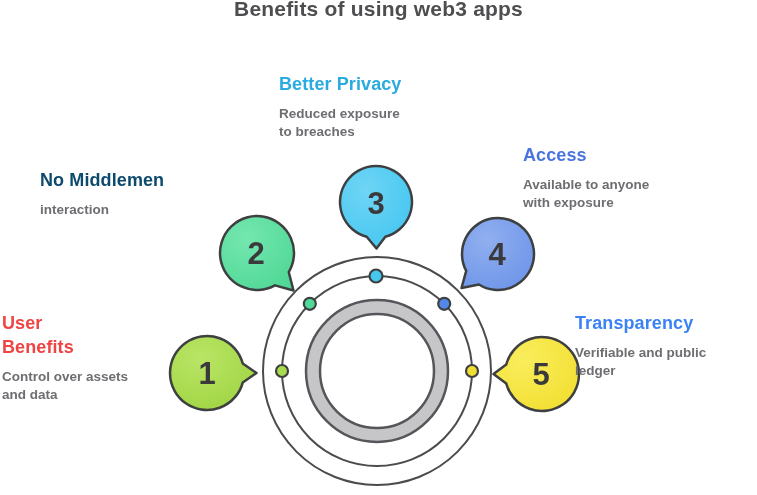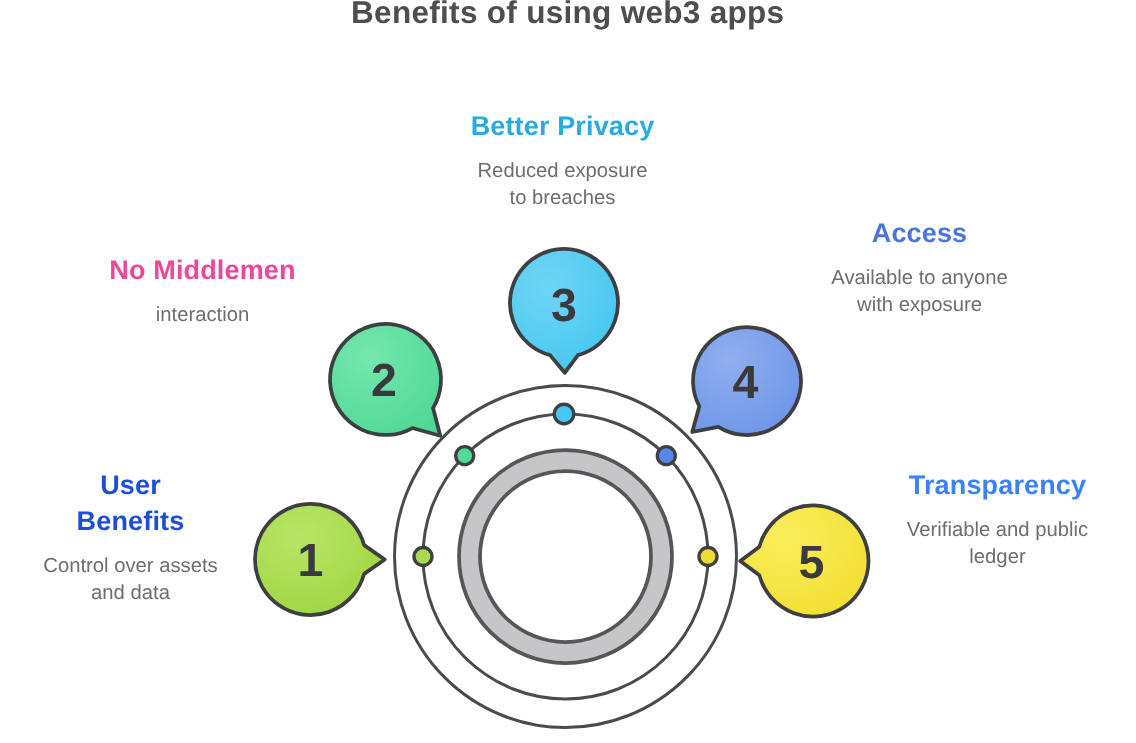--- a/index.html
+++ b/index.html
@@ -7,27 +7,27 @@
   #stage { position:relative; width:757px; height:495px; overflow:hidden; background:#ffffff; }
 
   .main-title {
     position:absolute; top:-3px; left:0; width:757px;
     text-align:center; font-size:21px; font-weight:700;
     color:#4E4E50; letter-spacing:0.2px;
   }
 
   #diagram { position:absolute; left:0; top:0; }
 
-  .label { position:absolute; text-align:center; }
+  .label { position:absolute; }
   .label-title { font-size:18px; line-height:24px; font-weight:700; letter-spacing:0.1px; }
   .label-descs { margin-top:9px; }
-  .label-desc { font-size:13.5px; line-height:18px; color:#6D6E71; font-weight:400; }
+  .label-desc { font-size:13.5px; line-height:18px; color:#6D6E71; font-weight:700; }
 
-  .c1 { color:#1d4ed8; }
-  .c2 { color:#ec4899; }
+  .c1 { color:#ef4444; }
+  .c2 { color:#0c4a6e; }
   .c3 { color:#29ABE2; }
   .c4 { color:#4A75E0; }
   .c5 { color:#3b82f6; }
 
   #lb1 { left:2px;   top:311px; width:170px; }
   #lb2 { left:40px;  top:168px; width:190px; }
   #lb3 { left:279px; top:72px;  width:192px; }
   #lb4 { left:523px; top:143px; width:180px; }
   #lb5 { left:575px; top:311px; width:180px; }
 

